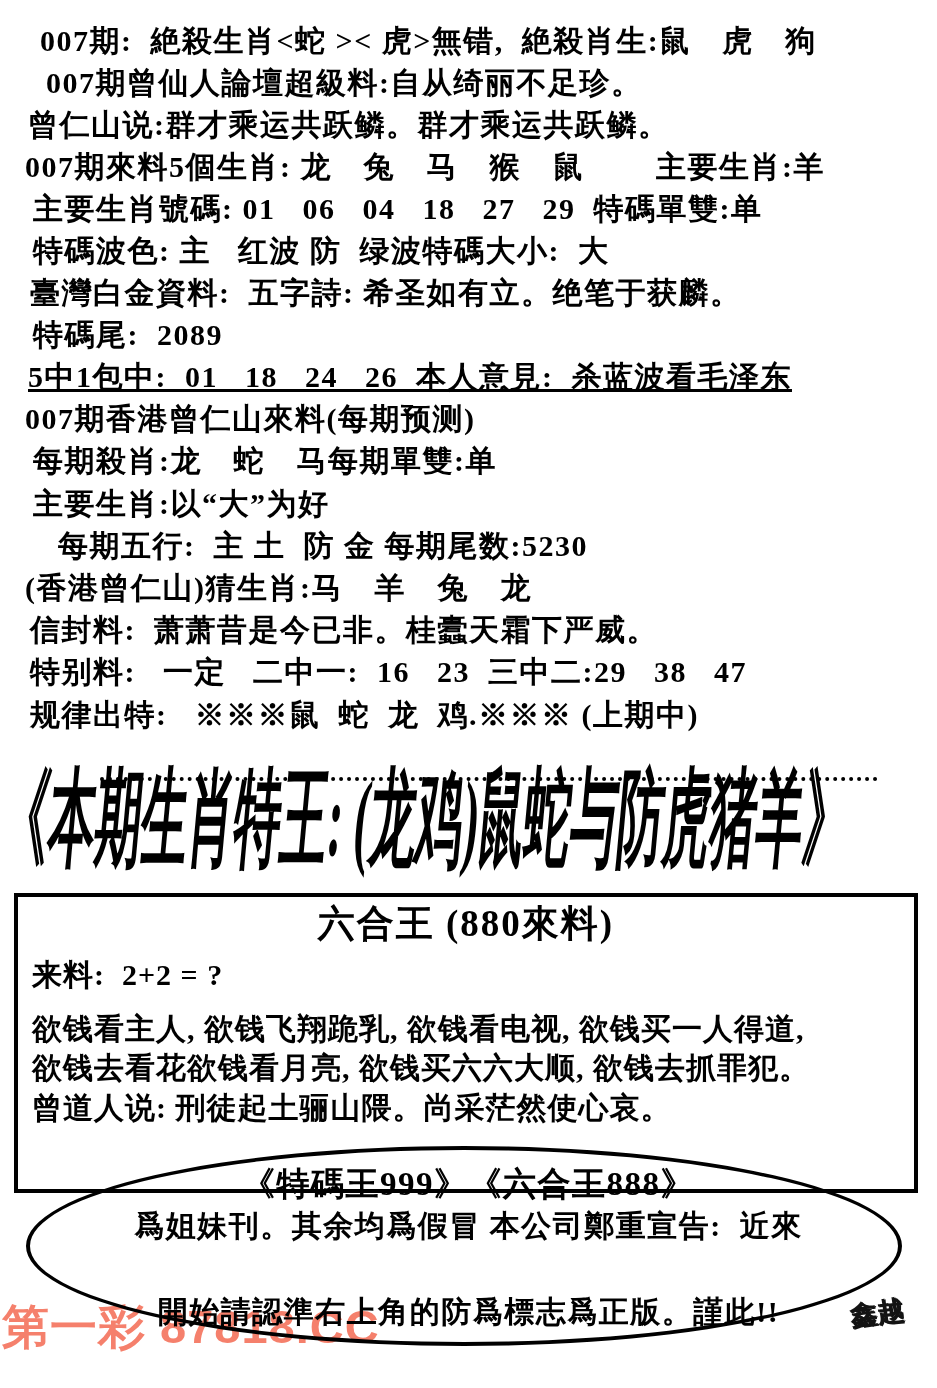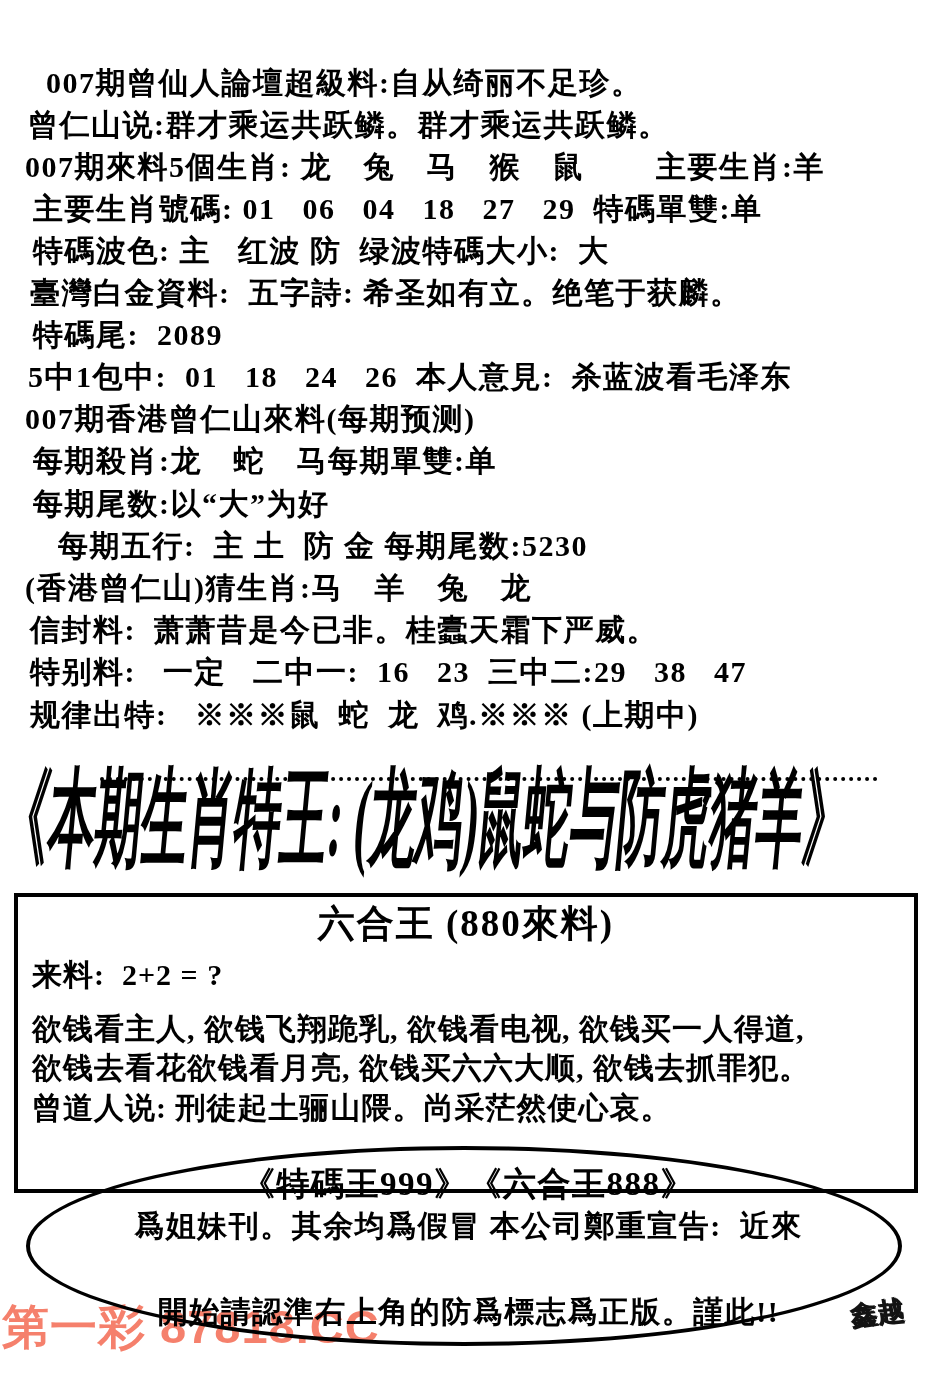--- a/index.html
+++ b/index.html
@@ -114,31 +114,32 @@
     opacity:.92;
     text-shadow:1px 1px 0 #000;
     filter:contrast(1.2);
   }
 </style>
 </head>
 <body>
 
 <div class="page">
 
+  <div class="line" style="left:40px;top:24px;">007期:  絶殺生肖&lt;蛇 &gt;&lt; 虎&gt;無错,  絶殺肖生:鼠　虎　狗</div>
   <div class="line" style="left:46px;top:66px;">007期曾仙人論壇超級料:自从绮丽不足珍。</div>
   <div class="line" style="left:28px;top:108px;">曾仁山说:群才乘运共跃鳞。群才乘运共跃鳞。</div>
   <div class="line" style="left:25px;top:150px;">007期來料5個生肖: 龙　兔　马　猴　鼠　　 主要生肖:羊</div>
   <div class="line" style="left:33px;top:192px;">主要生肖號碼: 01   06   04   18   27   29  特碼單雙:单</div>
   <div class="line" style="left:33px;top:234px;">特碼波色: 主   红波 防  绿波特碼大小:  大</div>
   <div class="line" style="left:30px;top:276px;">臺灣白金資料:  五字詩: 希圣如有立。绝笔于获麟。</div>
   <div class="line" style="left:33px;top:318px;">特碼尾:  2089</div>
-  <div class="line" style="left:28px;top:360px;">5中1包中:  01   18   24   26  本人意見:  杀蓝波看毛泽东</div>
+  <div class="line" style="left:28px;top:360px;text-decoration:underline;">5中1包中:  01   18   24   26  本人意見:  杀蓝波看毛泽东</div>
   <div class="line" style="left:25px;top:402px;">007期香港曾仁山來料(每期预测)</div>
   <div class="line" style="left:33px;top:444px;">每期殺肖:龙　蛇　马每期單雙:单</div>
-  <div class="line" style="left:33px;top:487px;">每期尾数:以“大”为好</div>
+  <div class="line" style="left:33px;top:487px;">主要生肖:以“大”为好</div>
   <div class="line" style="left:33px;top:529px;margin-left:25px;">每期五行:  主 土  防 金 每期尾数:5230</div>
   <div class="line" style="left:25px;top:571px;">(香港曾仁山)猜生肖:马　羊　兔　龙</div>
   <div class="line" style="left:30px;top:613px;">信封料:  萧萧昔是今已非。桂蠹天霜下严威。</div>
   <div class="line" style="left:30px;top:655px;">特别料:   一定   二中一:  16   23  三中二:29   38   47</div>
   <div class="line" style="left:30px;top:698px;text-align:center;">规律出特:   ※※※鼠  蛇  龙  鸡.※※※ (上期中)</div>
 
   <div class="dotted-rule"></div>
 
   <div class="headline">《本期生肖特王: (龙鸡)鼠蛇与防虎猪羊》</div>
 

